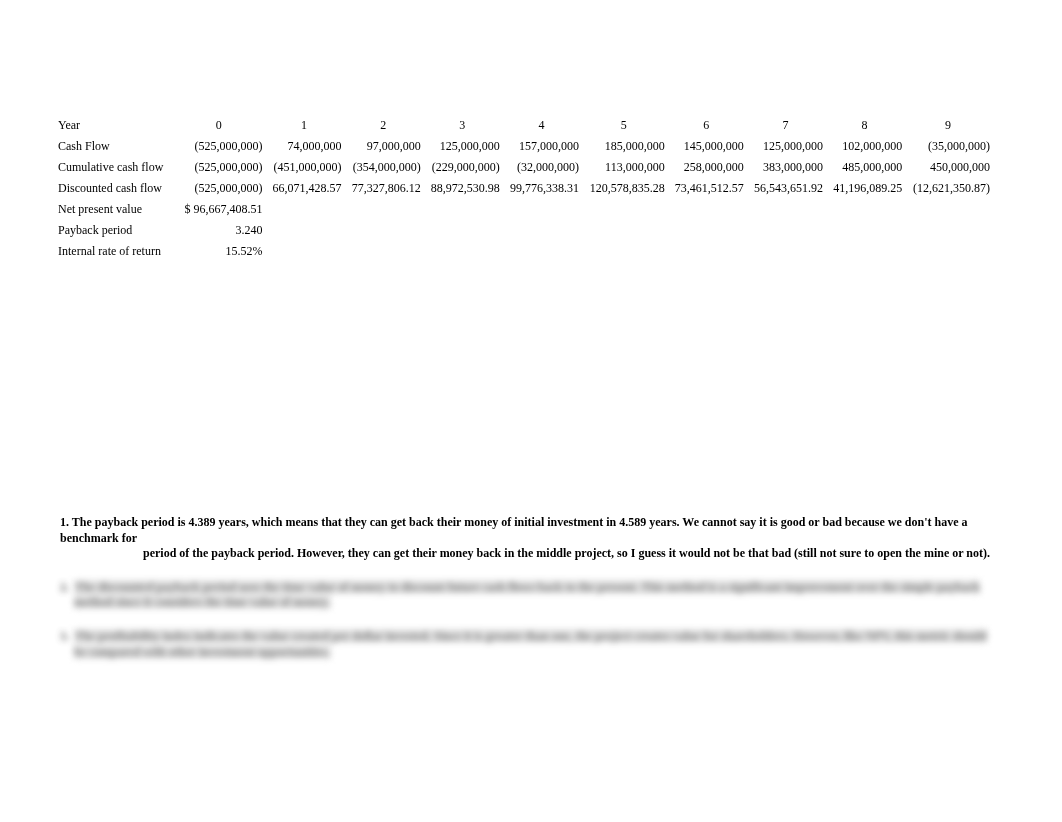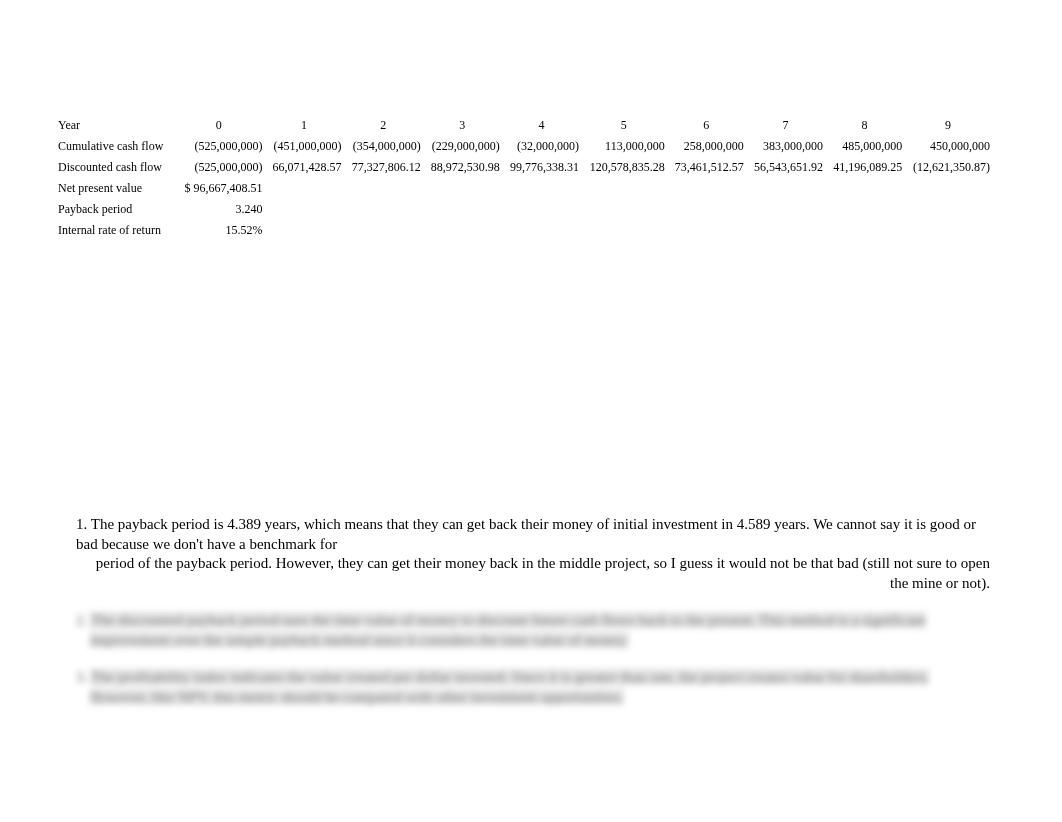--- a/index.html
+++ b/index.html
@@ -49,24 +49,25 @@
     .npv-s {
       text-align: left;
       padding-left: 2px;
     }
     .npv-val {
       text-align: left;
     }
     .notes {
       position: absolute;
       top: 515px;
-      left: 76px;
+      left: 60px;
       right: 72px;
-      font-size: 15px;
+      font-size: 12px;
       line-height: 1.3;
+      font-weight: bold;
     }
     .note-item {
       display: flex;
       margin-bottom: 18px;
     }
     .note-num {
       flex: 0 0 14px;
     }
     .note-text {
       flex: 1;
@@ -98,20 +99,33 @@
       <td class="num">0</td>
       <td class="num">1</td>
       <td class="num">2</td>
       <td class="num">3</td>
       <td class="num">4</td>
       <td class="num">5</td>
       <td class="num">6</td>
       <td class="num">7</td>
       <td class="num">8</td>
       <td class="num">9</td>
+    </tr>
+    <tr>
+      <td class="label">Cash Flow</td>
+      <td class="num">(525,000,000)</td>
+      <td class="num">74,000,000</td>
+      <td class="num">97,000,000</td>
+      <td class="num">125,000,000</td>
+      <td class="num">157,000,000</td>
+      <td class="num">185,000,000</td>
+      <td class="num">145,000,000</td>
+      <td class="num">125,000,000</td>
+      <td class="num">102,000,000</td>
+      <td class="num">(35,000,000)</td>
     </tr>
     <tr>
       <td class="label">Cumulative cash flow</td>
       <td class="num">(525,000,000)</td>
       <td class="num">(451,000,000)</td>
       <td class="num">(354,000,000)</td>
       <td class="num">(229,000,000)</td>
       <td class="num">(32,000,000)</td>
       <td class="num">113,000,000</td>
       <td class="num">258,000,000</td>

